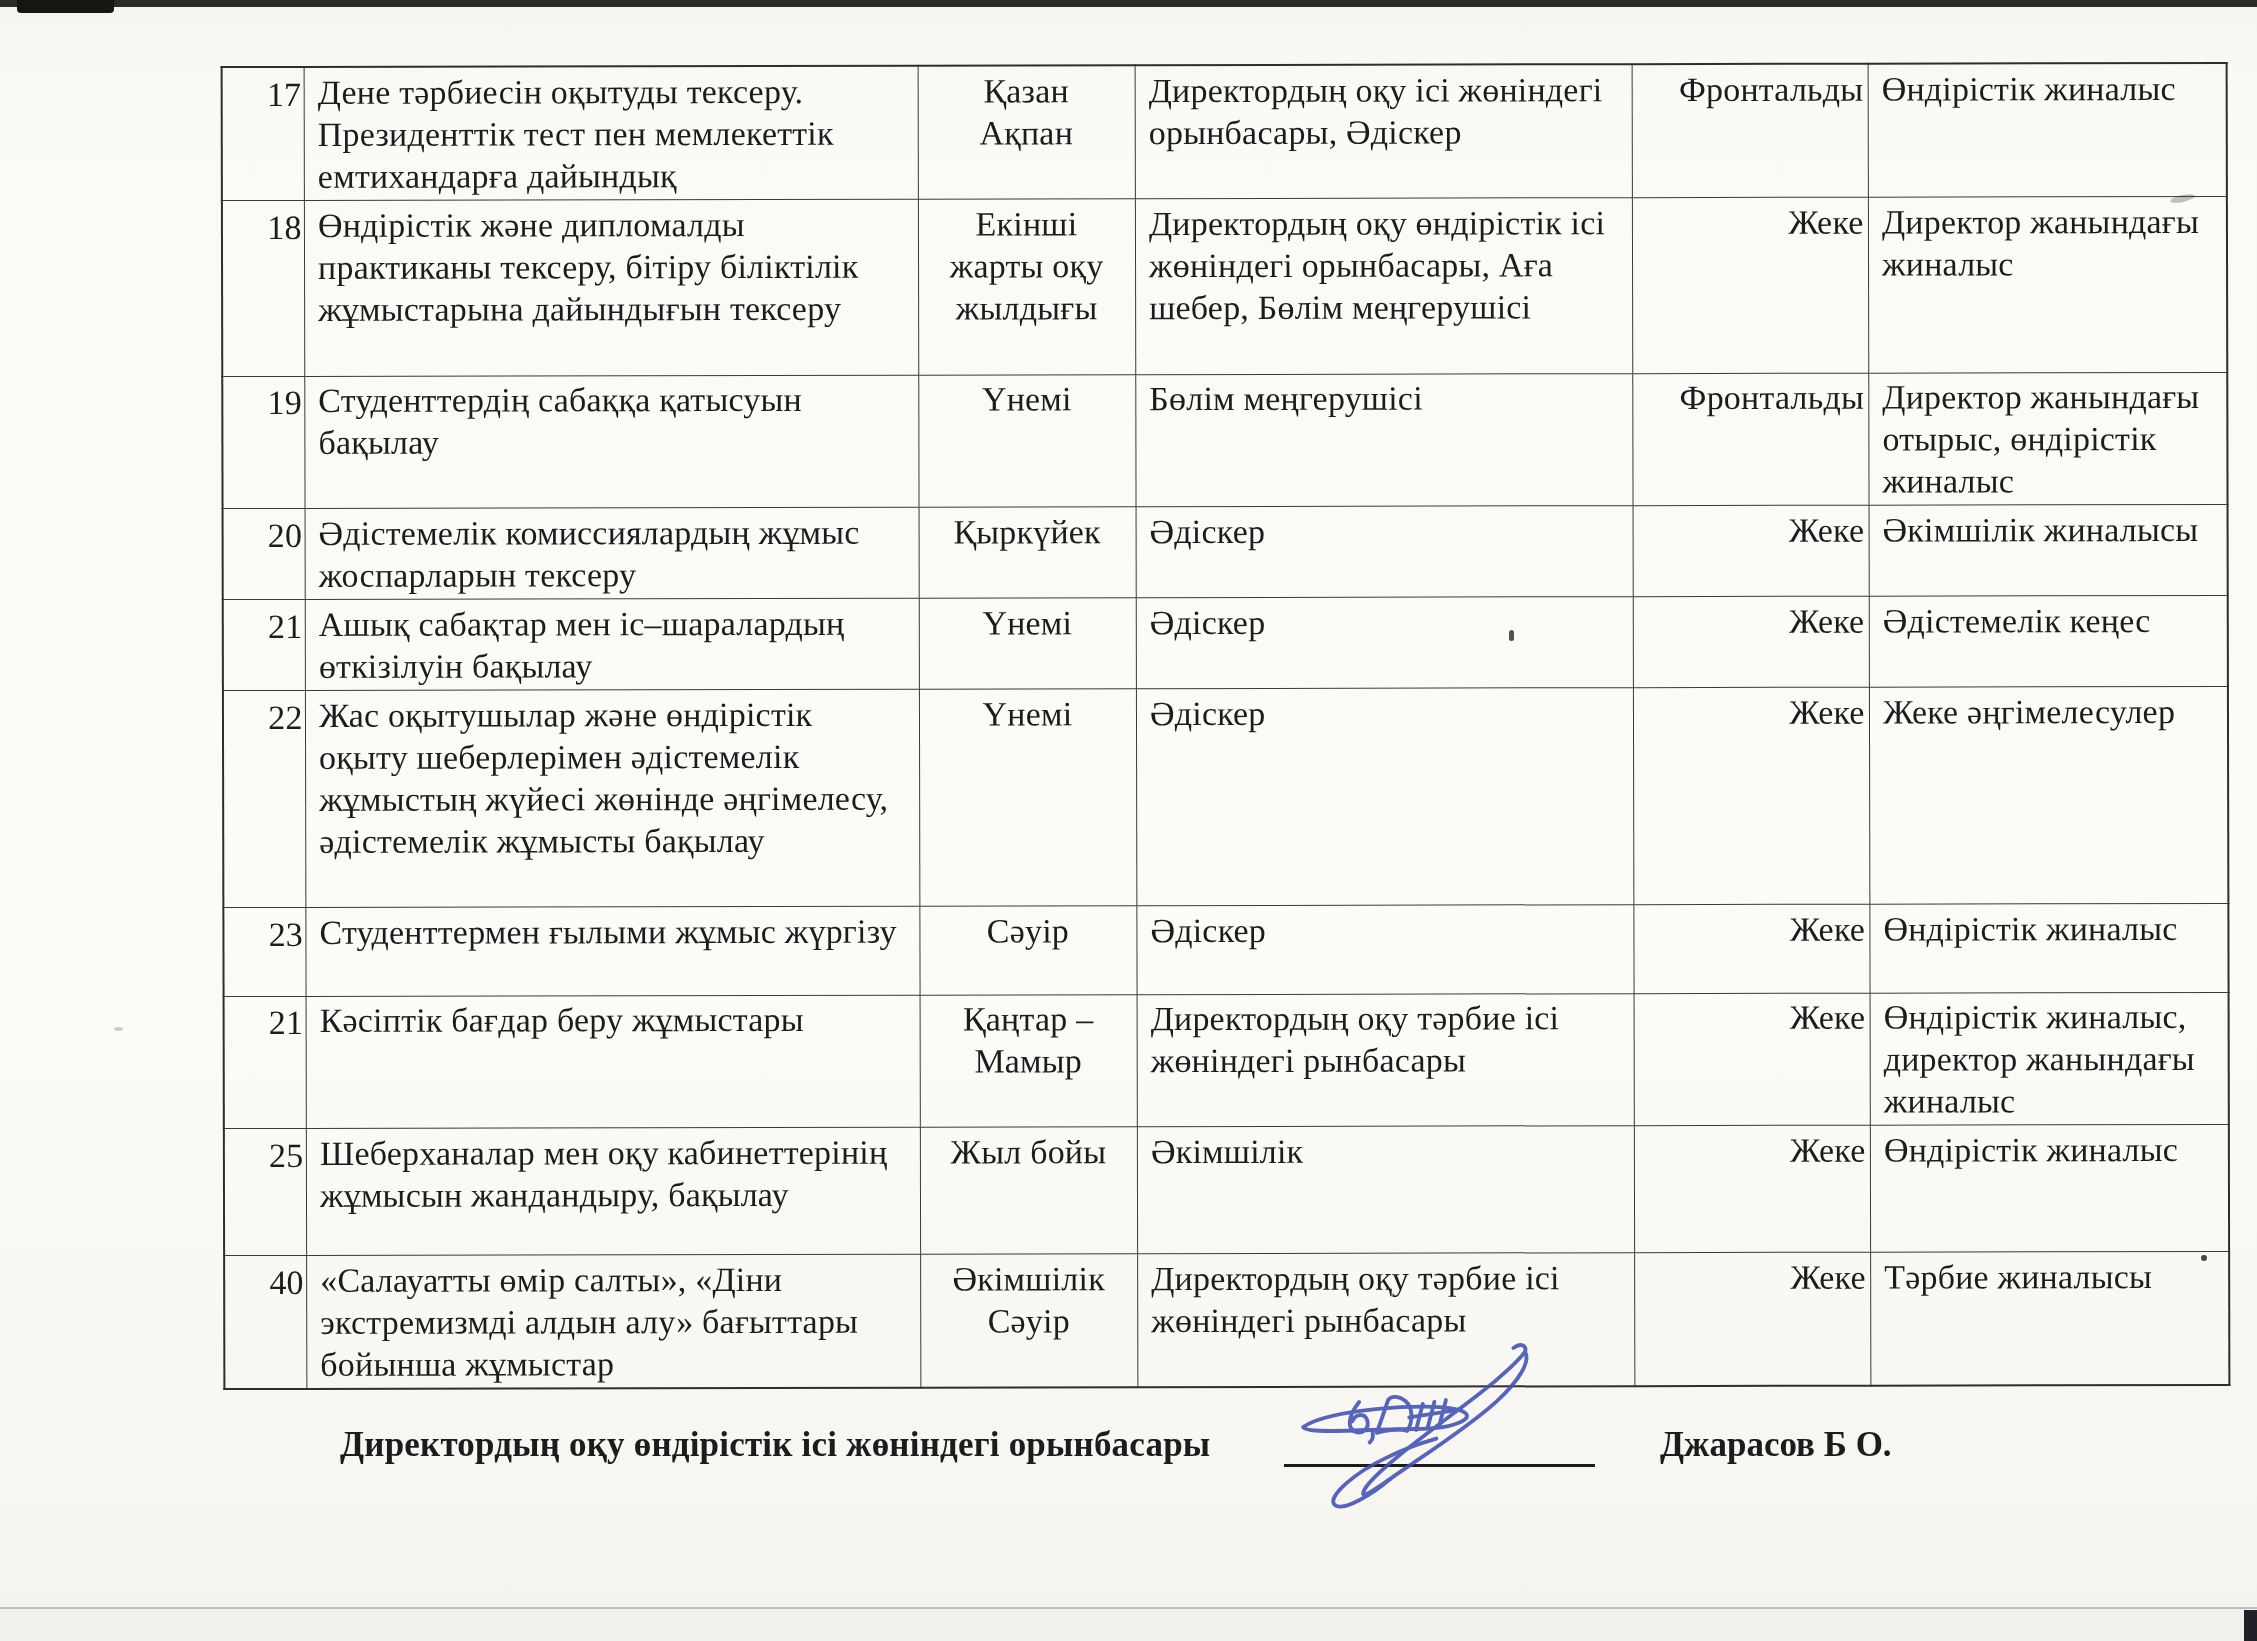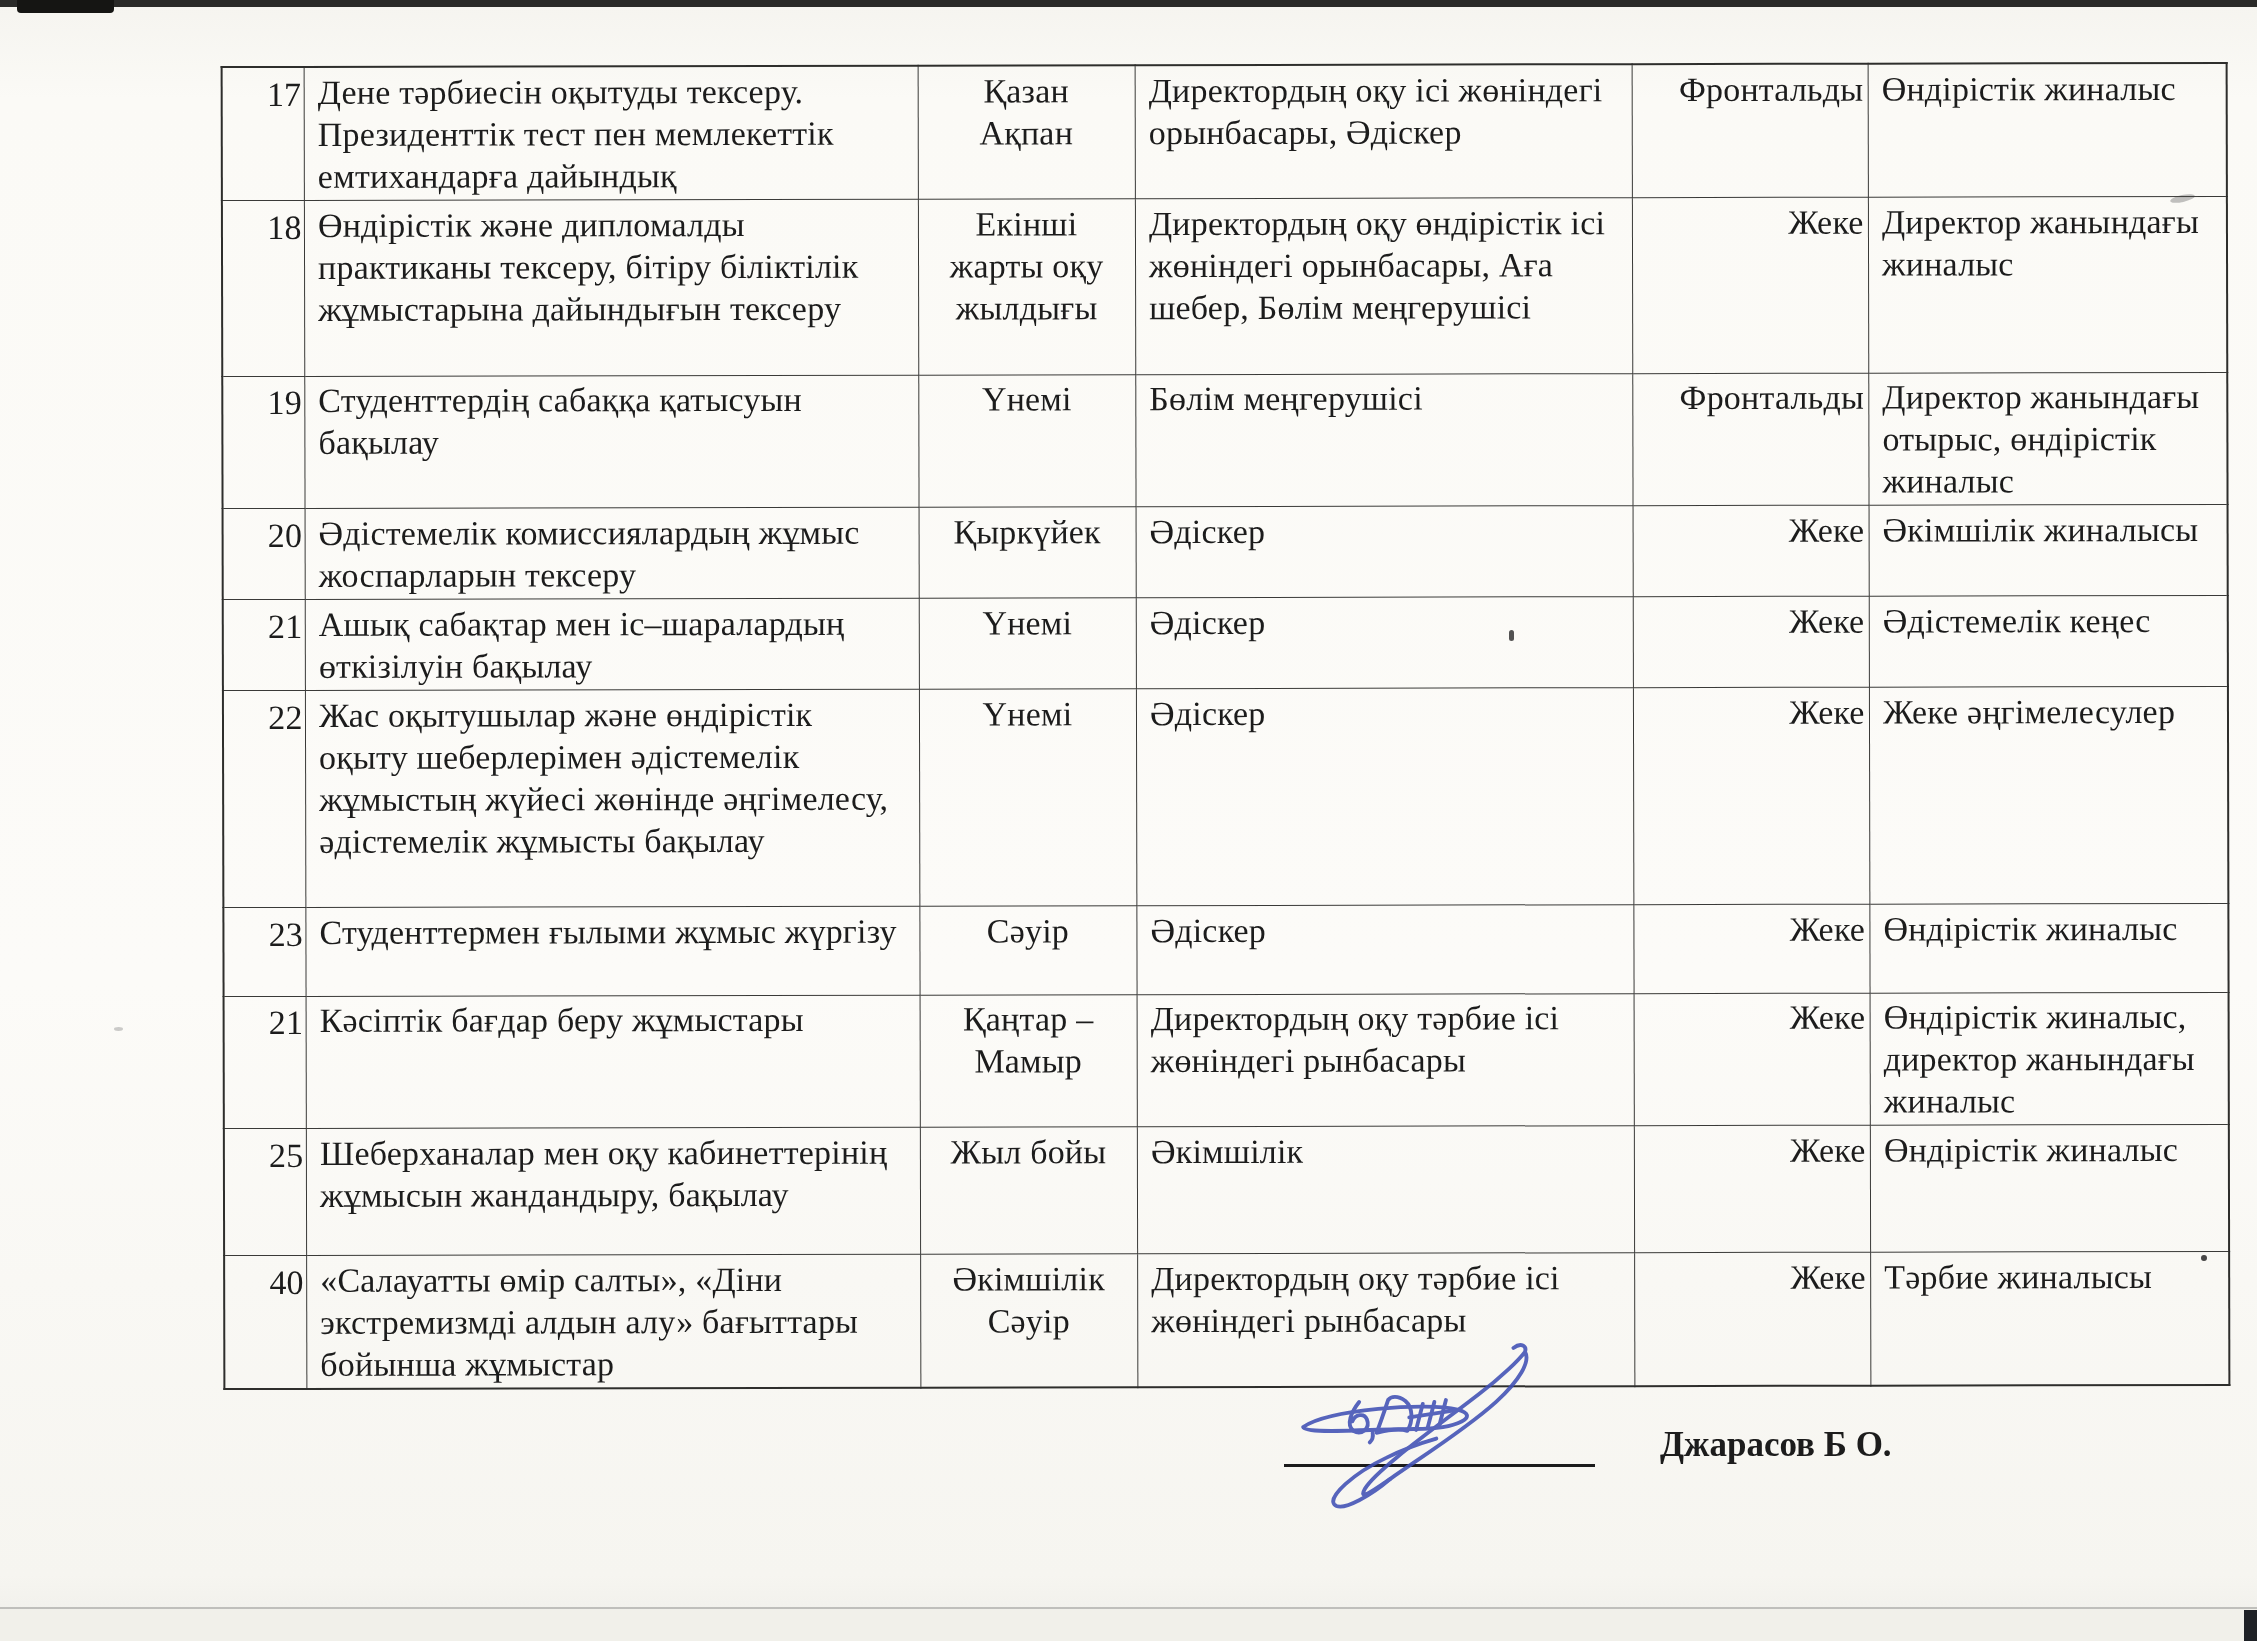--- a/index.html
+++ b/index.html
@@ -157,20 +157,21 @@
 Сәуір</td>
         <td class="resp">Директордың оқу тәрбие ісі жөніндегі рынбасары</td>
         <td class="form">Жеке</td>
         <td class="place">Тәрбие жиналысы</td>
       </tr>
     </tbody>
   </table>
 </div>
 
 <div class="footer">
+  <span class="label">Директордың оқу өндірістік ісі жөніндегі орынбасары</span>
   <div class="rule"></div>
   <span class="name">Джарасов Б О.</span>
 </div>
 
 <svg class="signature" viewBox="0 0 280 185" xmlns="http://www.w3.org/2000/svg">
   <g fill="none" stroke="#4050b5" stroke-width="4" stroke-linecap="round" stroke-linejoin="round" opacity="0.88">
 
     <path d="M 252 14 C 258 24, 246 44, 222 66 C 190 95, 140 126, 112 146 C 96 157, 78 170, 86 156 C 98 136, 160 92, 204 58 C 228 40, 246 22, 252 14 C 254 8, 248 4, 240 10"></path>
 
     <path d="M 112 146 C 96 160, 62 182, 54 172 C 48 164, 74 140, 108 124 C 126 115, 146 108, 160 104"></path>

